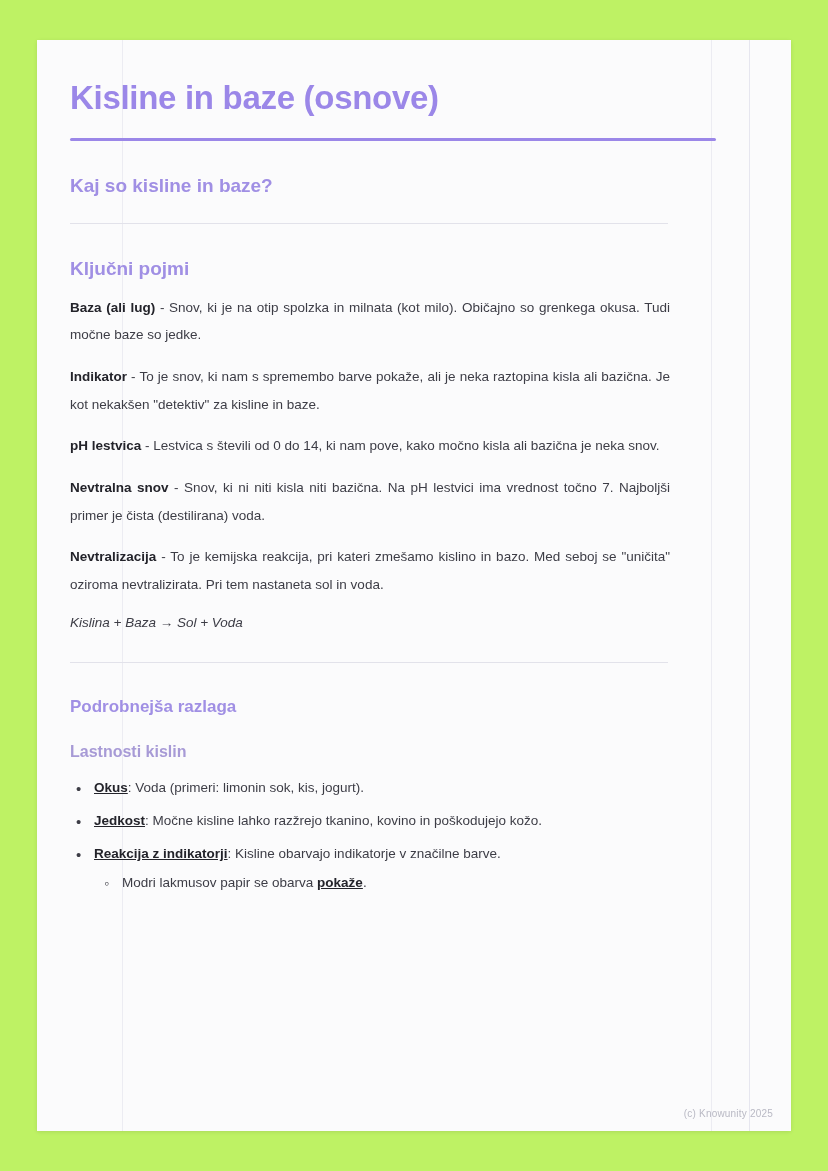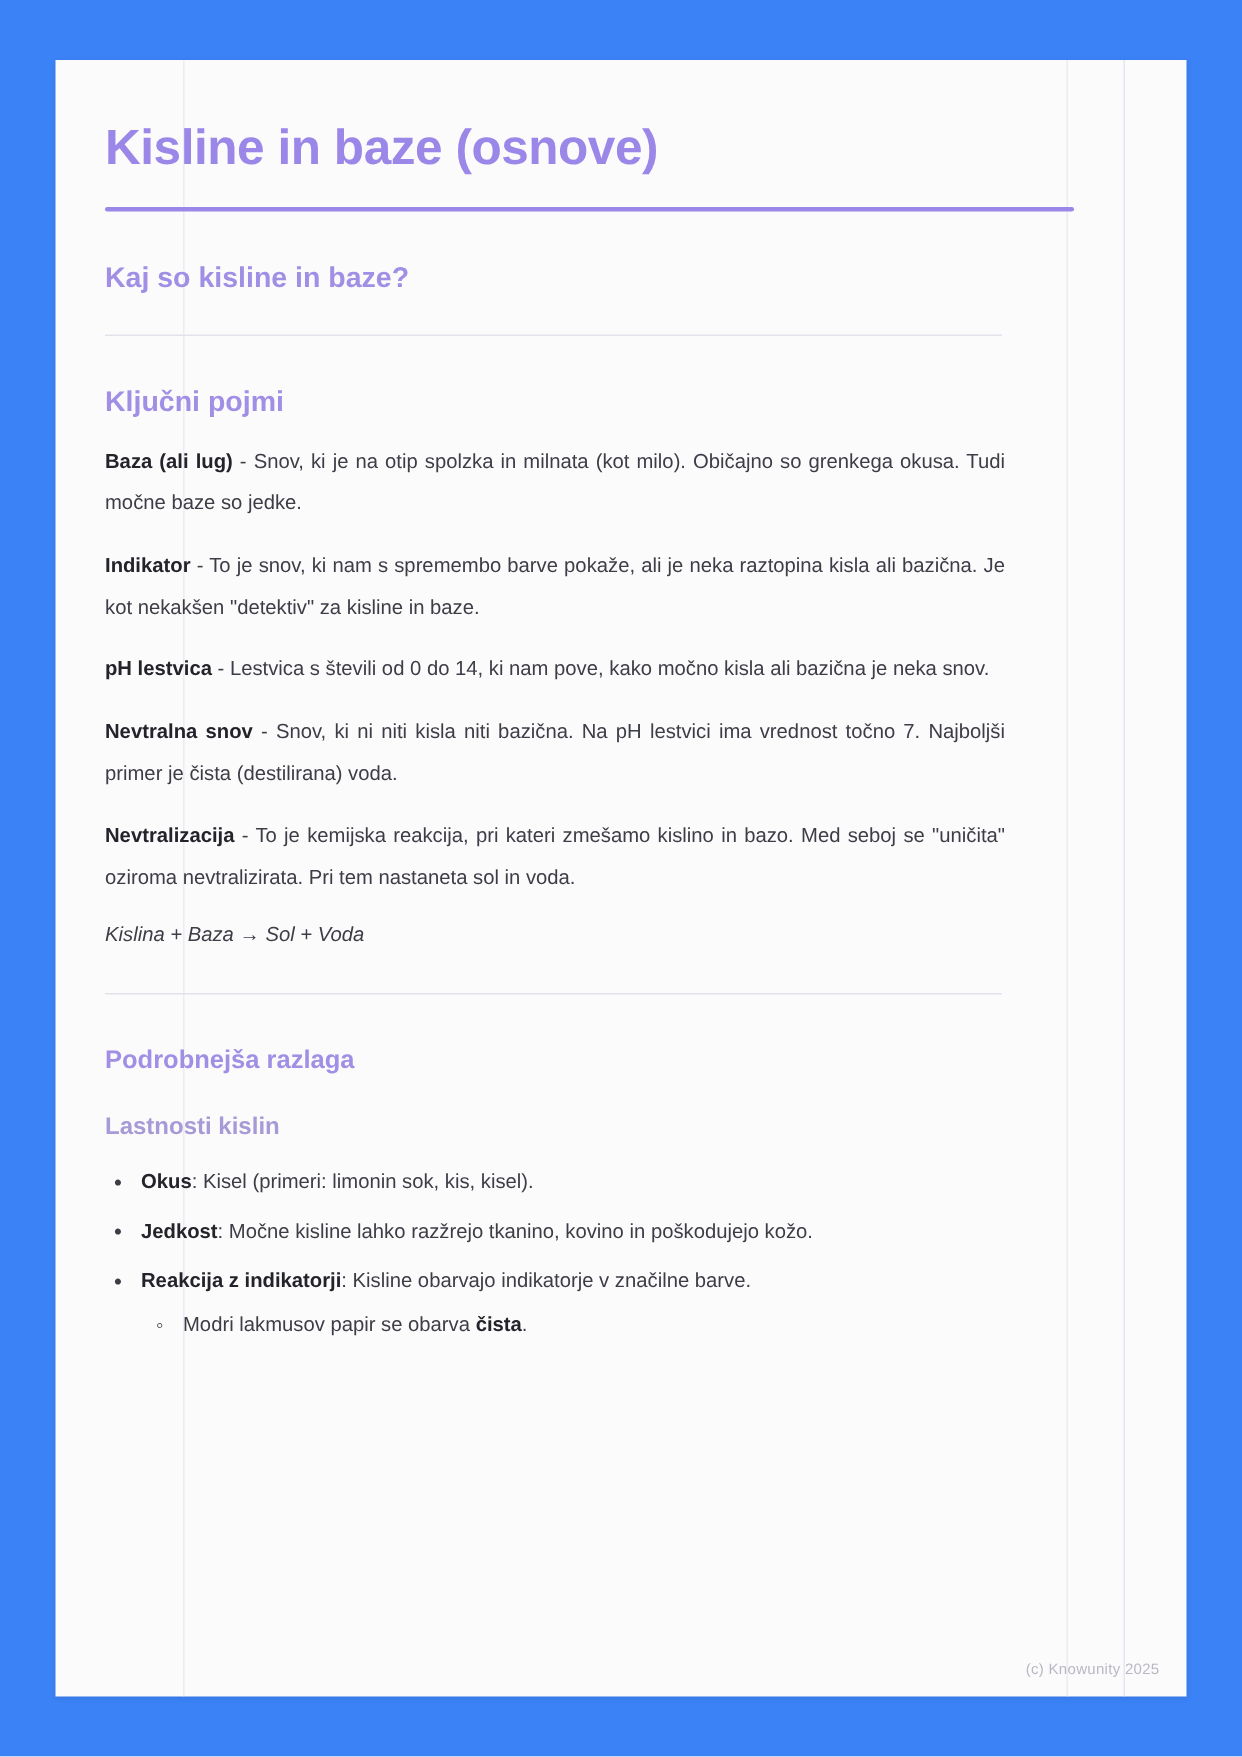--- a/index.html
+++ b/index.html
@@ -10,21 +10,21 @@
   body {
     width: 828px;
     height: 1171px;
     font-family: "Liberation Sans", sans-serif;
     -webkit-font-smoothing: antialiased;
   }
   .page {
     position: relative;
     width: 828px;
     height: 1171px;
-    background: #3b82f6;
+    background: #bef264;
     overflow: hidden;
   }
   .sheet {
     position: absolute;
     left: 37px;
     top: 40px;
     width: 754px;
     height: 1091px;
     background: #fbfbfc;
     box-shadow: 0 1px 4px rgba(0,0,0,0.10);
@@ -143,21 +143,21 @@
     color: #3d3d46;
   }
   ul.sub > li::before {
     content: "◦";
     position: absolute;
     left: -18px;
     top: 0;
     color: #3d3d46;
     font-size: 14px;
   }
-  .bold-in { font-weight: bold; color: #23232a; }
+  .bold-in { font-weight: bold; color: #23232a; text-decoration: underline; }
 
   .footer-credit {
     position: absolute;
     right: 18px;
     bottom: 12px;
     font-size: 10px;
     color: #b9b9c4;
     letter-spacing: 0.2px;
   }
 </style>
@@ -204,25 +204,25 @@
         <p class="para tight eq-italic">Kislina + Baza → Sol + Voda</p>
       </div>
 
       <hr class="divider">
 
       <h2 class="section-title big">Podrobnejša razlaga</h2>
 
       <h3 class="sub-title">Lastnosti kislin</h3>
 
       <ul class="bullets">
-        <li><span class="bold-in">Okus</span><span>: Kisel (primeri: limonin sok, kis, kisel).</span></li>
+        <li><span class="bold-in">Okus</span><span>: Voda (primeri: limonin sok, kis, jogurt).</span></li>
         <li><span class="bold-in">Jedkost</span><span>: Močne kisline lahko razžrejo tkanino, kovino in poškodujejo kožo.</span></li>
         <li><span class="bold-in">Reakcija z indikatorji</span><span>: Kisline obarvajo indikatorje v značilne barve.</span>
           <ul class="sub">
-            <li><span>Modri lakmusov papir se obarva </span><span class="bold-in">čista</span><span>.</span></li>
+            <li><span>Modri lakmusov papir se obarva </span><span class="bold-in">pokaže</span><span>.</span></li>
           </ul>
         </li>
       </ul>
 
     </div>
 
     <div class="footer-credit">(c) Knowunity 2025</div>
 
   </div>
 </div>

